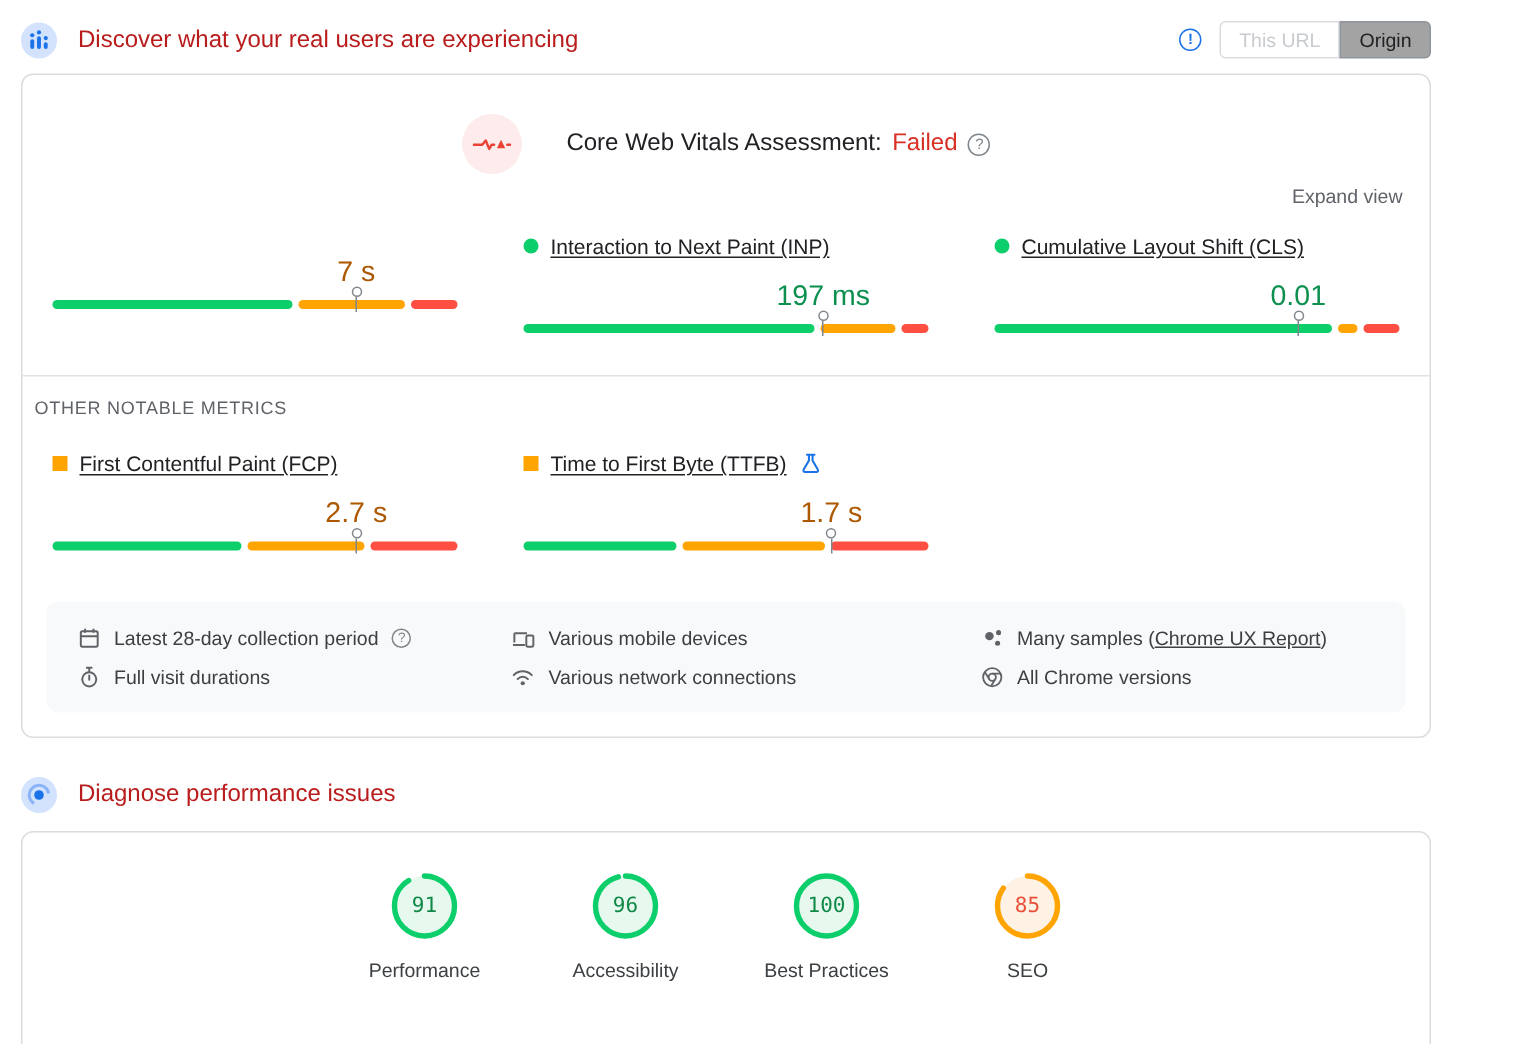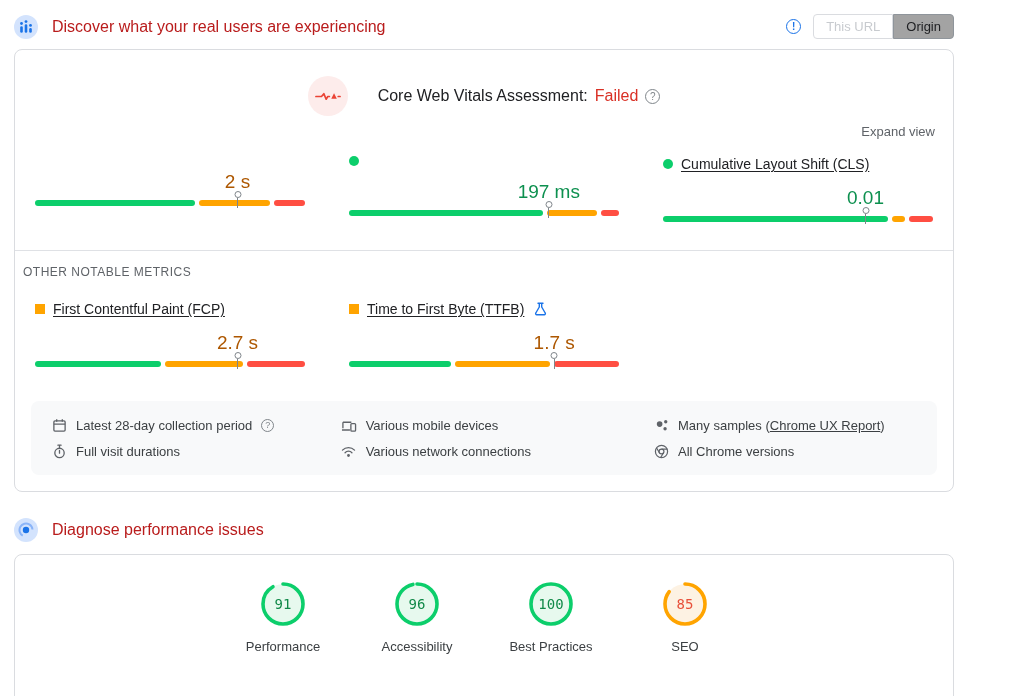--- a/index.html
+++ b/index.html
@@ -122,32 +122,33 @@
     </span>
   </div>
 
   <div class="expand-row">
     <span class="expand-link">Expand view</span>
   </div>
 
   <div class="metrics-grid">
     <div class="metric">
       <div class="bar-area">
-        <span class="metric-value ni-text" style="left: 75%;">2 s</span>
+        <span class="metric-value ni-text" style="left: 75%;">7 s</span>
         <div class="dist-bar">
             <div class="seg good" style="flex-grow: 61;"></div>
             <div class="seg ni" style="flex-grow: 27;"></div>
             <div class="seg poor" style="flex-grow: 12;"></div>
           </div>
         <span class="marker" style="left: 75%;"></span>
       </div>
     </div>
     <div class="metric">
       <div class="metric-title">
         <span class="bullet good"></span>
+        <span class="metric-name">Interaction to Next Paint (INP)</span>
       </div>
       <div class="bar-area">
         <span class="metric-value good-text" style="left: 74%;">197 ms</span>
         <div class="dist-bar">
             <div class="seg good" style="flex-grow: 74;"></div>
             <div class="seg ni" style="flex-grow: 19;"></div>
             <div class="seg poor" style="flex-grow: 7;"></div>
           </div>
         <span class="marker" style="left: 74%;"></span>
       </div>

